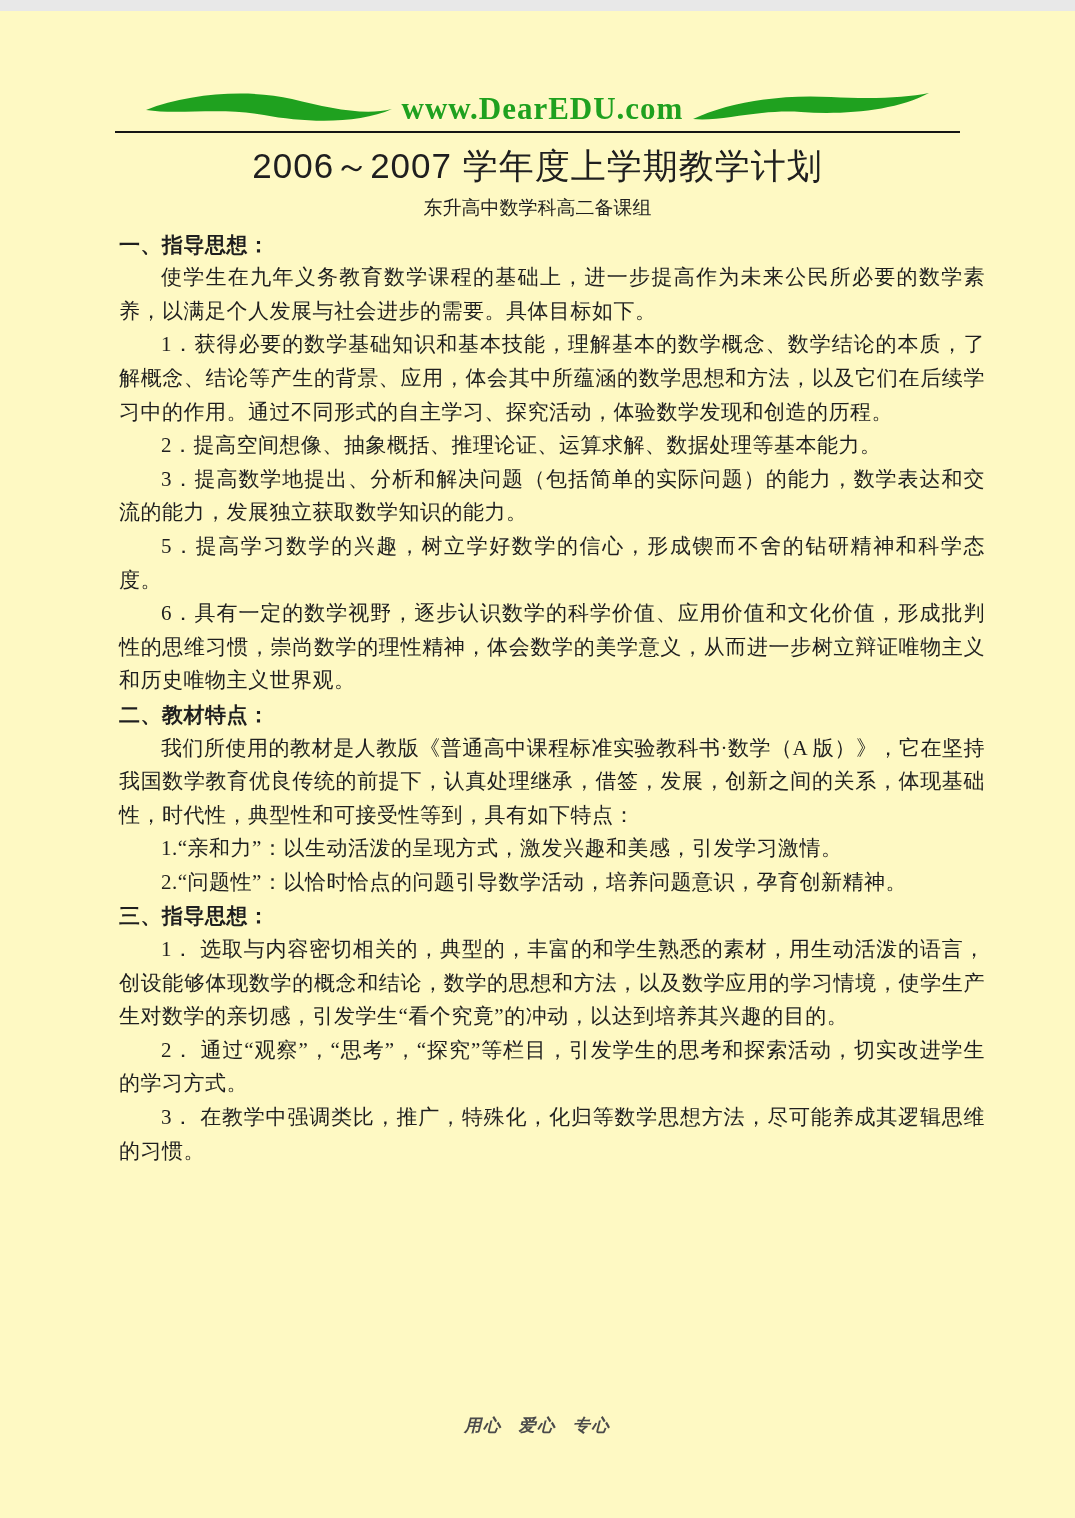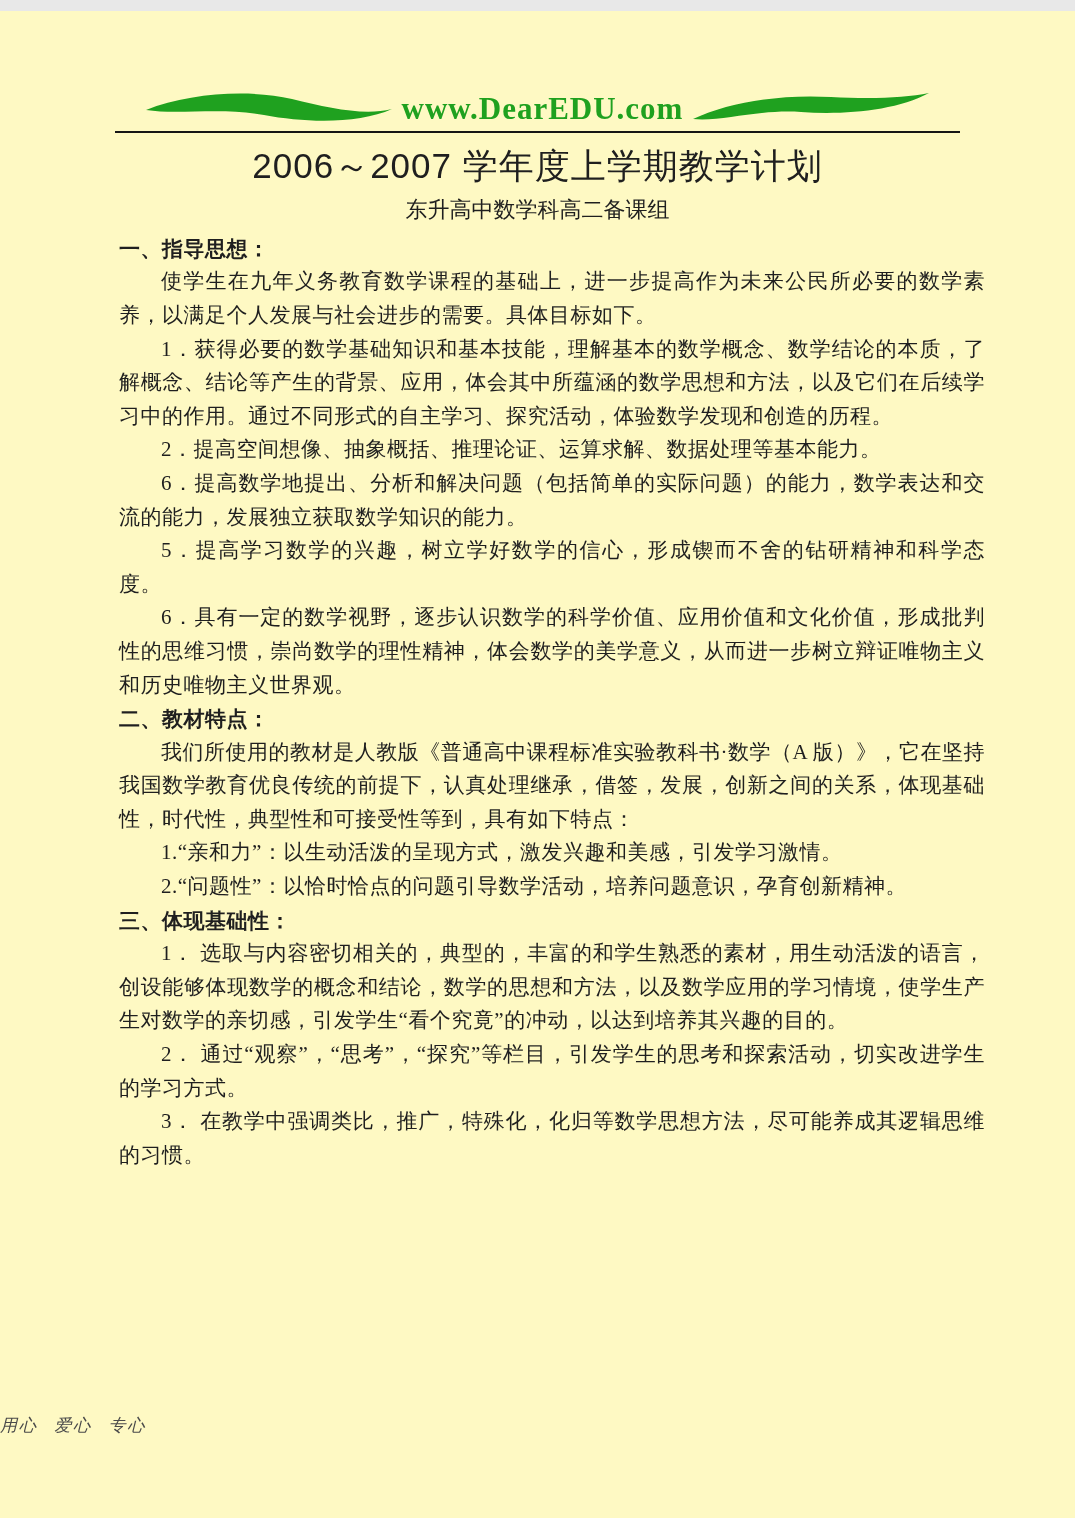--- a/index.html
+++ b/index.html
@@ -42,21 +42,21 @@
     text-align:center;
     font-family:"Liberation Sans","DejaVu Sans",sans-serif;
     font-weight:500;
     font-size:35px;
     letter-spacing:1px;
     line-height:1.2;
   }
   .doc-subtitle {
     margin-top:8px;
     text-align:center;
-    font-size:22px;
+    font-size:19px;
     line-height:1.4;
   }
   
   .doc-body {
     margin-top:6px;
     padding:0 90px 0 119px;
   }
   .sec-heading {
     font-family:"Liberation Sans","DejaVu Sans",sans-serif;
     font-weight:700;
@@ -69,20 +69,22 @@
     line-height:33.6px;
     text-align:justify;
     text-indent:2em;
     letter-spacing:0.5px;
   }
   
   .page-footer {
     position:absolute;
     left:0; right:0;
     bottom:92px;
+    text-align:center;
+    font-weight:bold;
   }
   .footer-motto {
     font-size:17px;
     font-style:italic;
     color:#4a4a4a;
     word-spacing:10px;
     letter-spacing:2px;
   }
 </style>
 </head>
@@ -107,32 +109,32 @@
 
   <h1 class="doc-title">2006～2007 学年度上学期教学计划</h1>
   <div class="doc-subtitle">东升高中数学科高二备课组</div>
 
   <main class="doc-body" id="sections">
       <section>
         <h2 class="sec-heading">一、指导思想：</h2>
         <p class="para">使学生在九年义务教育数学课程的基础上，进一步提高作为未来公民所必要的数学素养，以满足个人发展与社会进步的需要。具体目标如下。</p>
         <p class="para">1．获得必要的数学基础知识和基本技能，理解基本的数学概念、数学结论的本质，了解概念、结论等产生的背景、应用，体会其中所蕴涵的数学思想和方法，以及它们在后续学习中的作用。通过不同形式的自主学习、探究活动，体验数学发现和创造的历程。</p>
         <p class="para">2．提高空间想像、抽象概括、推理论证、运算求解、数据处理等基本能力。</p>
-        <p class="para">6．提高数学地提出、分析和解决问题（包括简单的实际问题）的能力，数学表达和交流的能力，发展独立获取数学知识的能力。</p>
+        <p class="para">3．提高数学地提出、分析和解决问题（包括简单的实际问题）的能力，数学表达和交流的能力，发展独立获取数学知识的能力。</p>
         <p class="para">5．提高学习数学的兴趣，树立学好数学的信心，形成锲而不舍的钻研精神和科学态度。</p>
         <p class="para">6．具有一定的数学视野，逐步认识数学的科学价值、应用价值和文化价值，形成批判性的思维习惯，崇尚数学的理性精神，体会数学的美学意义，从而进一步树立辩证唯物主义和历史唯物主义世界观。</p>
       </section>
       <section>
         <h2 class="sec-heading">二、教材特点：</h2>
         <p class="para">我们所使用的教材是人教版《普通高中课程标准实验教科书·数学（A 版）》，它在坚持我国数学教育优良传统的前提下，认真处理继承，借签，发展，创新之间的关系，体现基础性，时代性，典型性和可接受性等到，具有如下特点：</p>
         <p class="para">1.“亲和力”：以生动活泼的呈现方式，激发兴趣和美感，引发学习激情。</p>
         <p class="para">2.“问题性”：以恰时恰点的问题引导数学活动，培养问题意识，孕育创新精神。</p>
       </section>
       <section>
-        <h2 class="sec-heading">三、体现基础性：</h2>
+        <h2 class="sec-heading">三、指导思想：</h2>
         <p class="para">1． 选取与内容密切相关的，典型的，丰富的和学生熟悉的素材，用生动活泼的语言，创设能够体现数学的概念和结论，数学的思想和方法，以及数学应用的学习情境，使学生产生对数学的亲切感，引发学生“看个究竟”的冲动，以达到培养其兴趣的目的。</p>
         <p class="para">2． 通过“观察”，“思考”，“探究”等栏目，引发学生的思考和探索活动，切实改进学生的学习方式。</p>
         <p class="para">3． 在教学中强调类比，推广，特殊化，化归等数学思想方法，尽可能养成其逻辑思维的习惯。</p>
       </section>
     </main>
 
   <footer class="page-footer">
     <span class="footer-motto">用心 爱心 专心</span>
   </footer>
 

